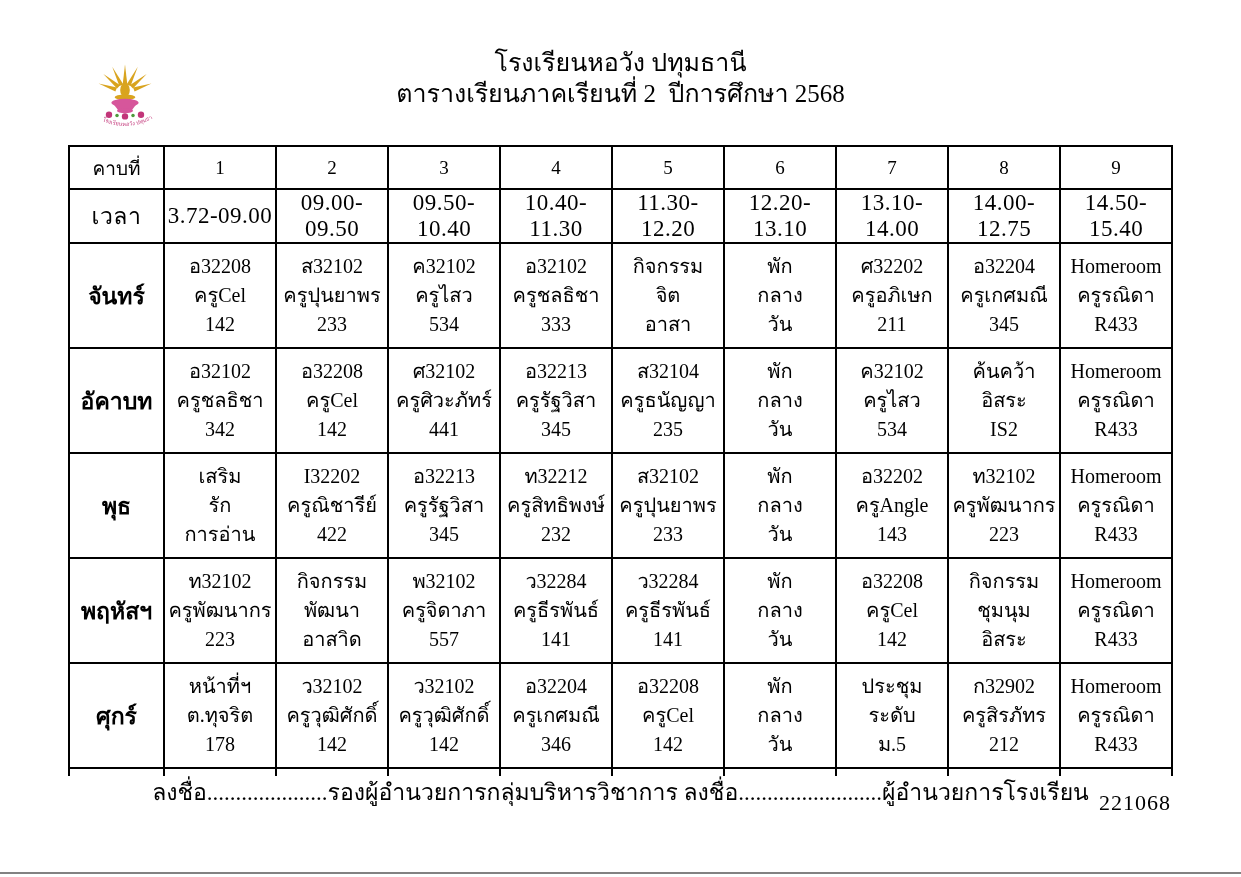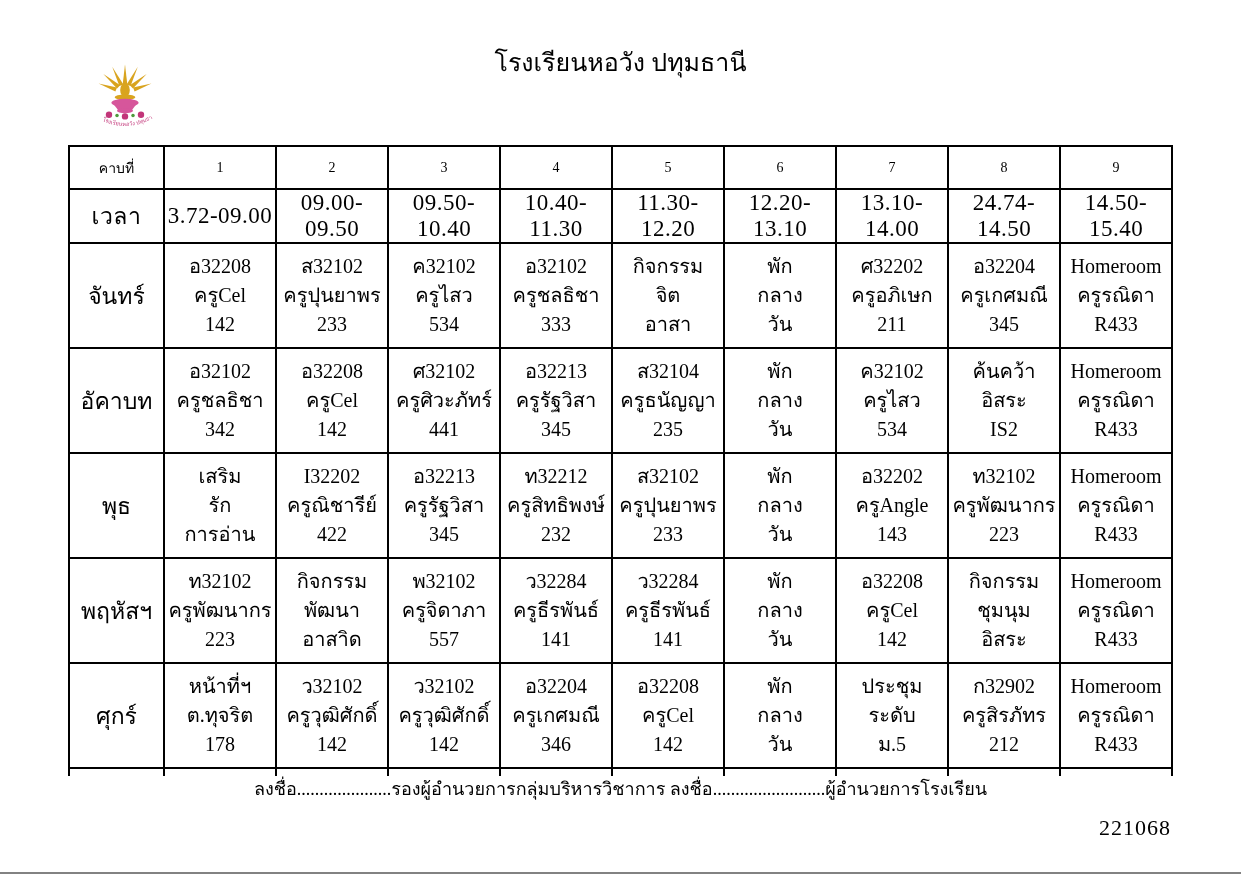--- a/index.html
+++ b/index.html
@@ -15,32 +15,32 @@
   .header-line{font-size:25px;line-height:31px;white-space:pre;}
   .logo{position:absolute;left:84px;top:58px;width:82px;height:80px;}
 
   
   .timetable-wrap{position:absolute;left:68px;top:145px;}
   table.timetable{border-collapse:collapse;table-layout:fixed;width:1105px;}
   table.timetable td{
     border:2px solid #000;text-align:center;vertical-align:middle;
     padding:0;overflow:hidden;
   }
-  tr.header-row td{height:41px;font-size:14px;border-radius:13px;}
+  tr.header-row td{height:41px;font-size:19px;border-radius:13px;}
   tr.time-row td{height:42px;font-size:23px;letter-spacing:.5px;text-align:center;}
   tr.day-row td{height:103px;}
   td.label-cell{font-size:19px;}
-  td.day-label{font-size:23px;font-weight:normal;}
+  td.day-label{font-size:23px;font-weight:bold;}
   .cell-line{font-size:20px;line-height:29px;white-space:nowrap;}
   tr.stub-row td{height:7px;border-bottom:none;border-top:2px solid #000;}
 
   
   .sign-line{position:absolute;top:774px;left:0;width:100%;text-align:center;
-             font-size:18px;white-space:pre;}
-  .doc-number{position:absolute;top:815px;right:70px;font-size:22px;letter-spacing:1px;}
+             font-size:23px;white-space:pre;}
+  .doc-number{position:absolute;top:790px;right:70px;font-size:22px;letter-spacing:1px;}
   .bottom-rule{position:absolute;left:0;right:0;bottom:3px;height:2px;background:#828282;}
 </style>
 </head>
 <body>
 
 <div class="page">
 
   <svg class="logo" viewBox="0 0 100 100" xmlns="http://www.w3.org/2000/svg">
     <g id="crest-gold">
 
@@ -72,20 +72,21 @@
 
       <path id="cap" d="M 16,76 Q 50,94 84,76" fill="none"></path>
       <text font-size="7" fill="#C23579">
         <textPath href="#cap" startOffset="6">โรงเรียนหอวัง ปทุมธานี</textPath>
       </text>
     </g>
   </svg>
 
   <div class="header-block">
     <div class="header-line">โรงเรียนหอวัง ปทุมธานี</div>
+    <div class="header-line">ตารางเรียนภาคเรียนที่ 2  ปีการศึกษา 2568</div>
   </div>
 
   <div class="timetable-wrap">
     <table class="timetable">
       <colgroup>
         <col style="width:95px">
         <col>
           <col>
           <col>
           <col>
@@ -110,21 +111,21 @@
           </tr>
           <tr class="time-row">
             <td class="label-cell">เวลา</td>
             <td class="time-cell">3.72-09.00</td>
             <td class="time-cell">09.00-09.50</td>
             <td class="time-cell">09.50-10.40</td>
             <td class="time-cell">10.40-11.30</td>
             <td class="time-cell">11.30-12.20</td>
             <td class="time-cell">12.20-13.10</td>
             <td class="time-cell">13.10-14.00</td>
-            <td class="time-cell">24.74-14.50</td>
+            <td class="time-cell">14.00-12.75</td>
             <td class="time-cell">14.50-15.40</td>
           </tr>
           <tr class="day-row">
             <td class="day-label">จันทร์</td>
             <td class="subject-cell">
               <div class="cell-line">อ32208</div>
               <div class="cell-line">ครูCel</div>
               <div class="cell-line">142</div>
             </td>
             <td class="subject-cell">

